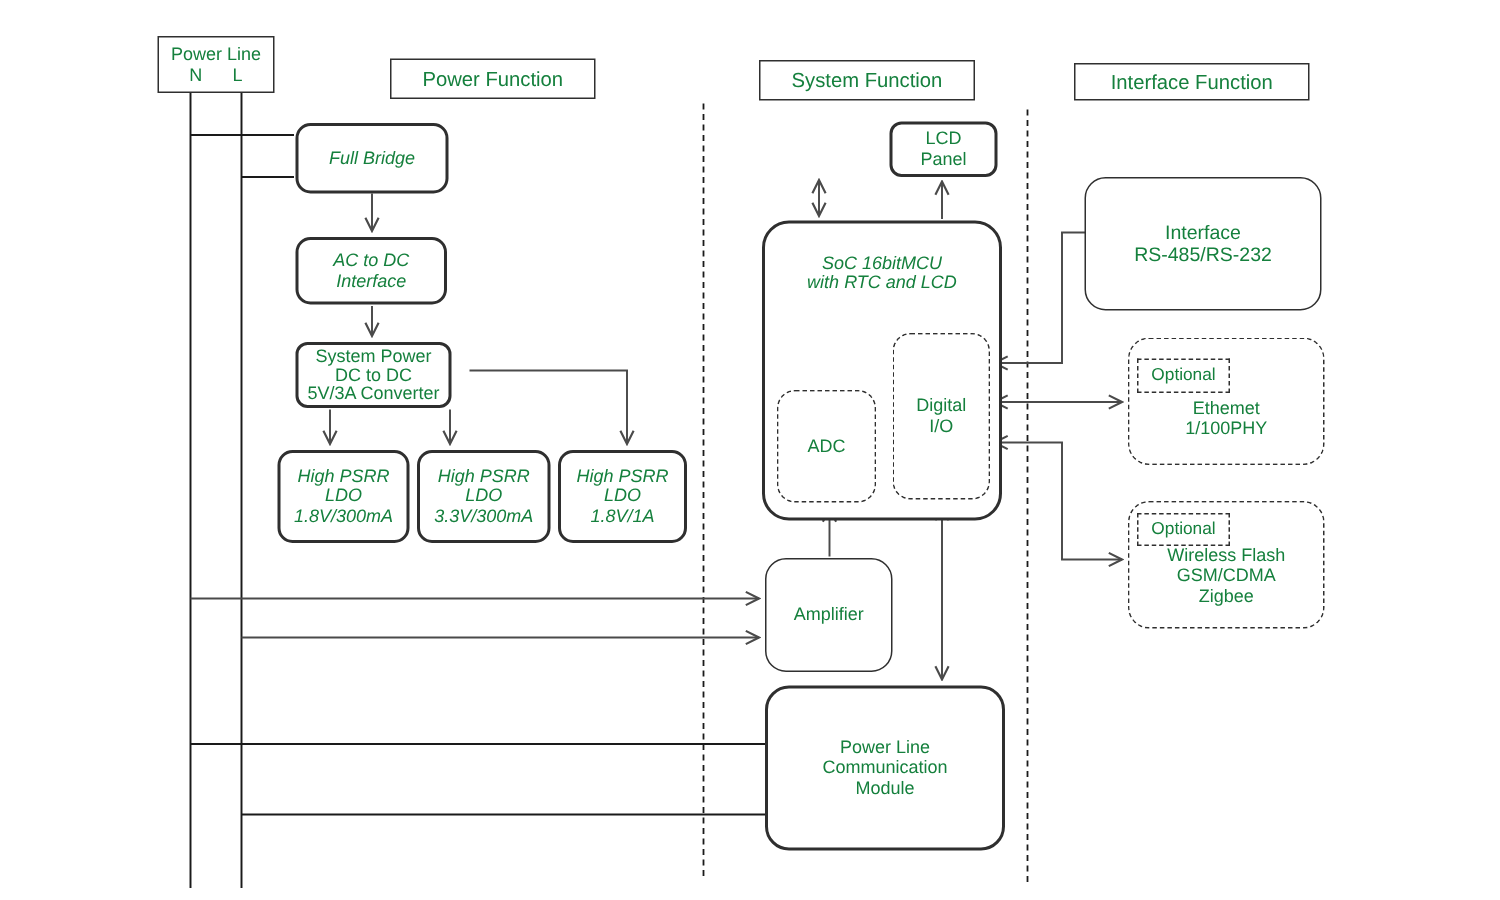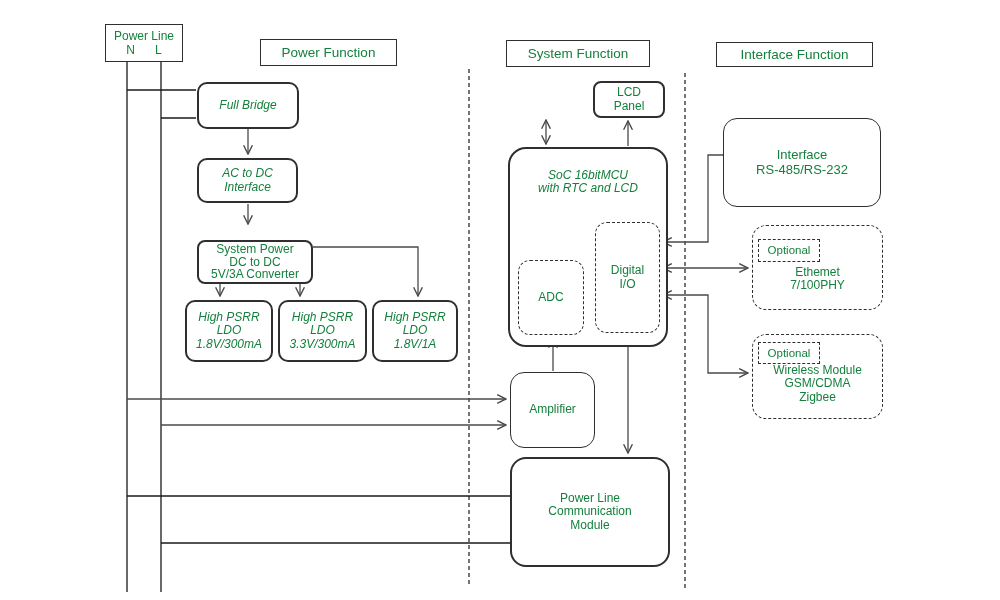--- a/index.html
+++ b/index.html
@@ -80,21 +80,21 @@
     </span>
   </div>
 
   <div class="box hdr" style="left:260px;top:39px;width:137px;height:27px;">Power Function</div>
   <div class="box hdr" style="left:506px;top:40px;width:144px;height:27px;">System Function</div>
   <div class="box hdr" style="left:716px;top:42px;width:157px;height:25px;">Interface Function</div>
 
   <div class="box rounded" style="left:197px;top:82px;width:102px;height:47px;">Full Bridge</div>
   <div class="box rounded" style="left:197px;top:158px;width:101px;height:45px;">AC to DC
 Interface</div>
-  <div class="box" style="left:197px;top:240px;width:116px;height:44px;border-radius:8px;line-height:1.05;">System Power
+  <div class="box" style="left:197px;top:228px;width:104px;height:44px;border-radius:8px;line-height:1.05;">System Power
 DC to DC
 5V/3A Converter</div>
   <div class="box rounded" style="left:185px;top:300px;width:88px;height:62px;">High PSRR
 LDO
 1.8V/300mA</div>
   <div class="box rounded" style="left:278px;top:300px;width:89px;height:62px;">High PSRR
 LDO
 3.3V/300mA</div>
   <div class="box rounded" style="left:372px;top:300px;width:86px;height:62px;">High PSRR
 LDO
@@ -115,23 +115,23 @@
   <div class="box rounded-lg" style="left:510px;top:457px;width:160px;height:110px;">Power Line
 Communication
 Module</div>
 
   <div class="box" style="left:723px;top:118px;width:158px;height:89px;border-radius:14px;border-width:1.8px;font-size:13px;">Interface
 RS-485/RS-232</div>
 
   <div class="box dashedbox" style="left:752px;top:225px;width:131px;height:85px;border-radius:14px;">
     <span class="sub dashedbox" style="left:5px;top:13px;width:62px;height:23px;border-width:1.3px;font-size:11.5px;">Optional</span>
     <span style="position:absolute;left:0;top:40px;width:100%;">Ethemet
-7/100PHY</span>
+1/100PHY</span>
   </div>
 
   <div class="box dashedbox" style="left:752px;top:334px;width:131px;height:85px;border-radius:14px;">
     <span class="sub dashedbox" style="left:5px;top:7px;width:62px;height:22px;border-width:1.3px;font-size:11.5px;">Optional</span>
-    <span style="position:absolute;left:0;top:29px;width:100%;">Wireless Module
+    <span style="position:absolute;left:0;top:29px;width:100%;">Wireless Flash
 GSM/CDMA
 Zigbee</span>
   </div>
 
 </div>
 
 </body></html>

